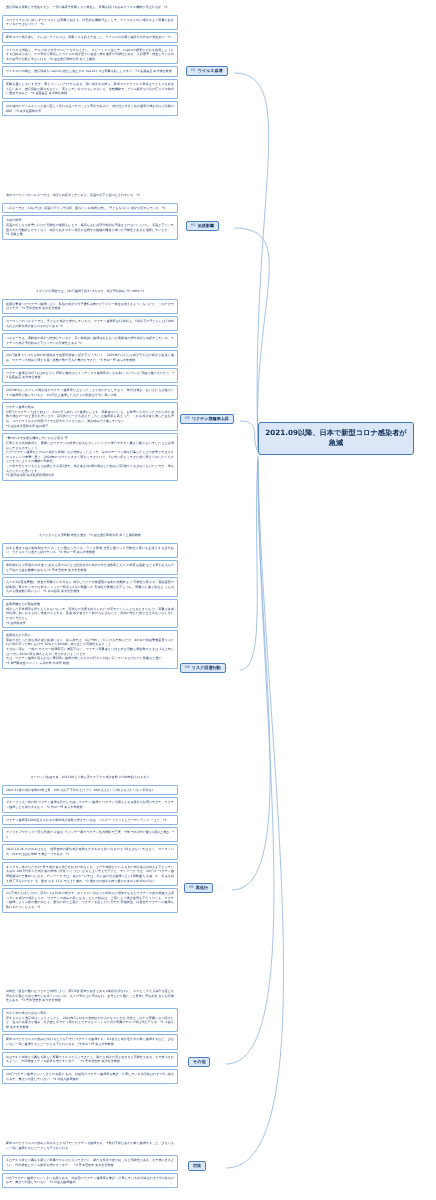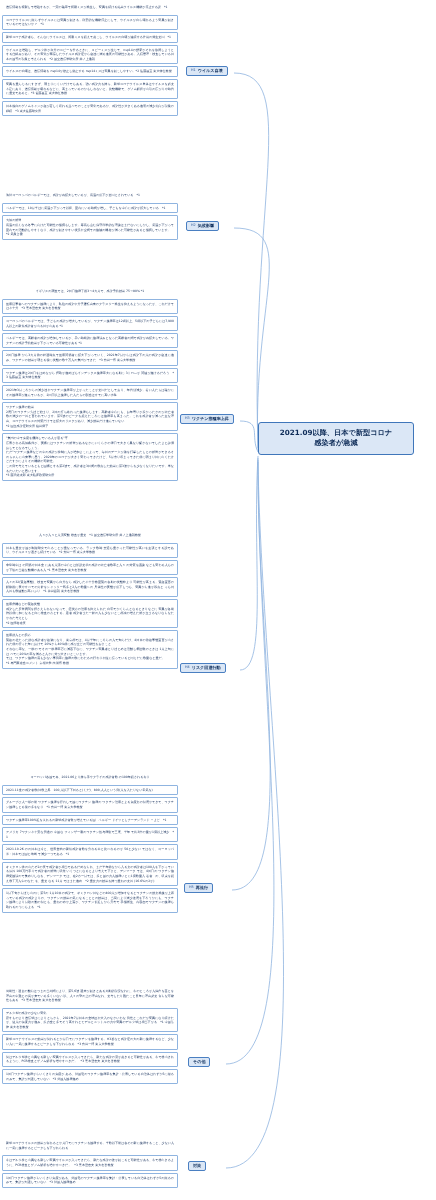--- a/index.html
+++ b/index.html
@@ -46,21 +46,21 @@
   }
   .branch .code{font-size:3.4px;color:#2c5795;}
   .branch .btxt{font-size:4.1px;font-weight:bold;}
 
   
   #root{
     position:absolute;
     left:258px;top:422px;
     width:156px;
     box-sizing:border-box;
-    padding:5px 20px;
+    padding:5px 6px;
     background:#dbe7f6;
     border:0.9px solid #3f76ba;
     border-radius:3px;
     text-align:center;
     font-size:7.2px;
     font-weight:bold;
     line-height:1.45;
     color:#0f2d59;
   }
 </style>

